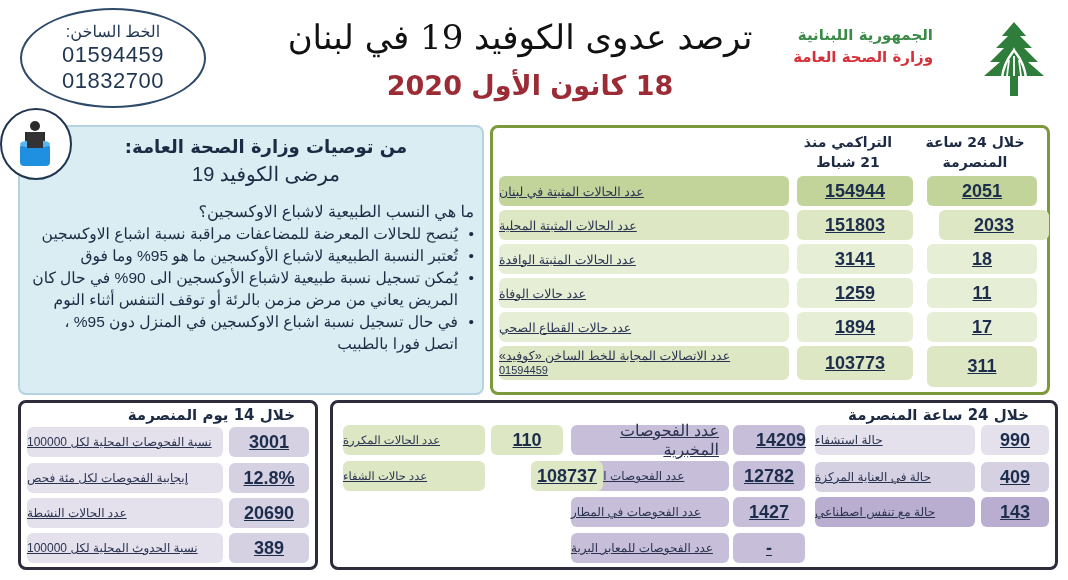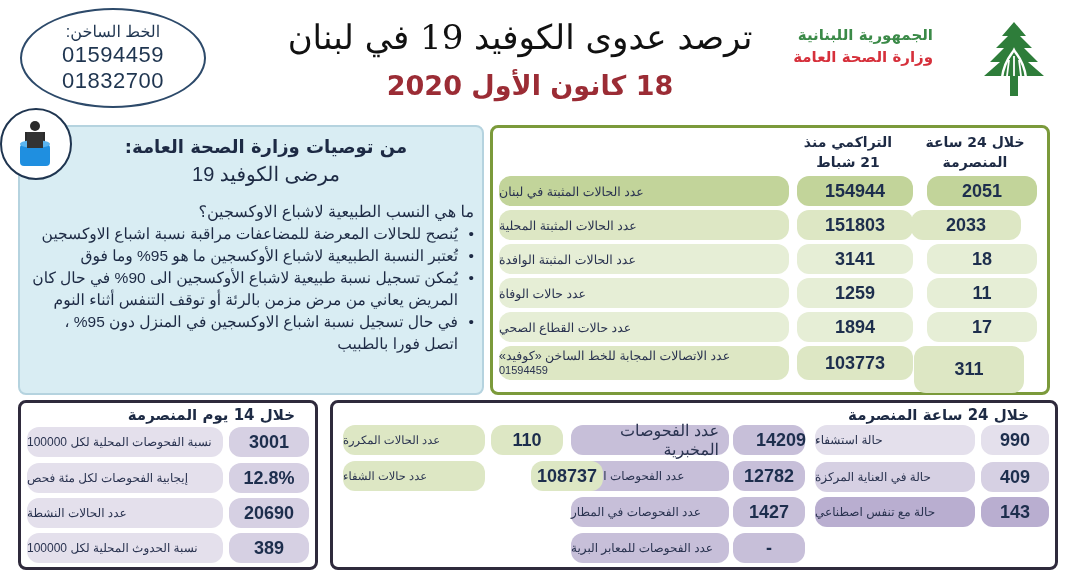--- a/index.html
+++ b/index.html
@@ -69,22 +69,22 @@
     .stats-panel {
       position: absolute; left: 490px; top: 125px; width: 560px; height: 270px;
       border: 3px solid #7b9a3b; border-radius: 8px; background: #fff;
     }
     .col-head {
       position: absolute; text-align: center; direction: rtl;
       font-weight: bold; font-size: 14px; line-height: 20px; color: #1d2a44;
     }
     .stat-row { position: absolute; left: 6px; right: 6px; height: 30px; }
     .cell {
-      position: absolute; top: 0; height: 30px; border-radius: 12px;
-      display: flex; align-items: center; justify-content: center;
+      position: absolute; top: 0; height: 30px; border-radius: 6px;
+      display: flex; align-items: center; justify-content: center; text-decoration: underline;
     }
     .cell.label { justify-content: flex-end; padding-right: 10px; direction: rtl; font-family: "Liberation Sans", sans-serif; font-size: 12.5px; color: #2a3350; }
     .cell.value { font-family: "Liberation Sans", sans-serif; font-weight: bold; font-size: 18px; color: #1d2e4d; }
     .green-dark { background: #c2d49a; }
     .green-mid { background: #dde7c4; }
     .green-light { background: #e6eed6; }
 
     
     .days14-panel {
       position: absolute; left: 18px; top: 400px; width: 300px; height: 170px;
@@ -156,21 +156,21 @@
   <div class="col-head" style="left:300px; top:4px; width:110px;">التراكمي منذ 21 شباط</div>
 
   <div class="stat-row" style="top:48px;">
     <div class="cell label green-dark" style="left:0; width:290px;">عدد الحالات المثبتة في لبنان</div>
     <div class="cell value green-dark" style="left:298px; width:116px;">154944</div>
     <div class="cell value green-dark" style="left:428px; width:110px;">2051</div>
   </div>
   <div class="stat-row" style="top:82px;">
     <div class="cell label green-mid" style="left:0; width:290px;">عدد الحالات المثبتة المحلية</div>
     <div class="cell value green-mid" style="left:298px; width:116px;">151803</div>
-    <div class="cell value green-mid" style="left:412px; width:110px;">2033</div>
+    <div class="cell value green-mid" style="left:440px; width:110px;">2033</div>
   </div>
   <div class="stat-row" style="top:116px;">
     <div class="cell label green-light" style="left:0; width:290px;">عدد الحالات المثبتة الوافدة</div>
     <div class="cell value green-light" style="left:298px; width:116px;">3141</div>
     <div class="cell value green-light" style="left:428px; width:110px;">18</div>
   </div>
   <div class="stat-row" style="top:150px;">
     <div class="cell label green-light" style="left:0; width:290px;">عدد حالات الوفاة</div>
     <div class="cell value green-light" style="left:298px; width:116px;">1259</div>
     <div class="cell value green-light" style="left:428px; width:110px;">11</div>
@@ -179,21 +179,21 @@
     <div class="cell label green-light" style="left:0; width:290px;">عدد حالات القطاع الصحي</div>
     <div class="cell value green-light" style="left:298px; width:116px;">1894</div>
     <div class="cell value green-light" style="left:428px; width:110px;">17</div>
   </div>
   <div class="stat-row" style="top:218px; height:34px;">
     <div class="cell label green-mid" style="left:0; width:290px; height:34px; flex-direction:column; align-items:flex-end; justify-content:center; line-height:14px;">
       <span>عدد الاتصالات المجابة للخط الساخن «كوفيد»</span>
       <span style="font-size:11px;">01594459</span>
     </div>
     <div class="cell value green-mid" style="left:298px; width:116px; height:34px;">103773</div>
-    <div class="cell value green-mid" style="left:415px; width:110px; height:47px;">311</div>
+    <div class="cell value green-mid" style="left:428px; width:110px; height:41px;">311</div>
   </div>
 </div>
 
 <div class="days14-panel">
   <div class="panel-heading" style="right:20px; top:2px;">خلال 14 يوم المنصرمة</div>
   <div class="lav-row" style="top:24px; left:6px; right:6px;">
     <div class="cell label lav" style="left:0; width:196px; font-size:12px;">نسبة الفحوصات المحلية لكل 100000</div>
     <div class="cell value lav2" style="left:202px; width:80px;">3001</div>
   </div>
   <div class="lav-row" style="top:60px; left:6px; right:6px;">

